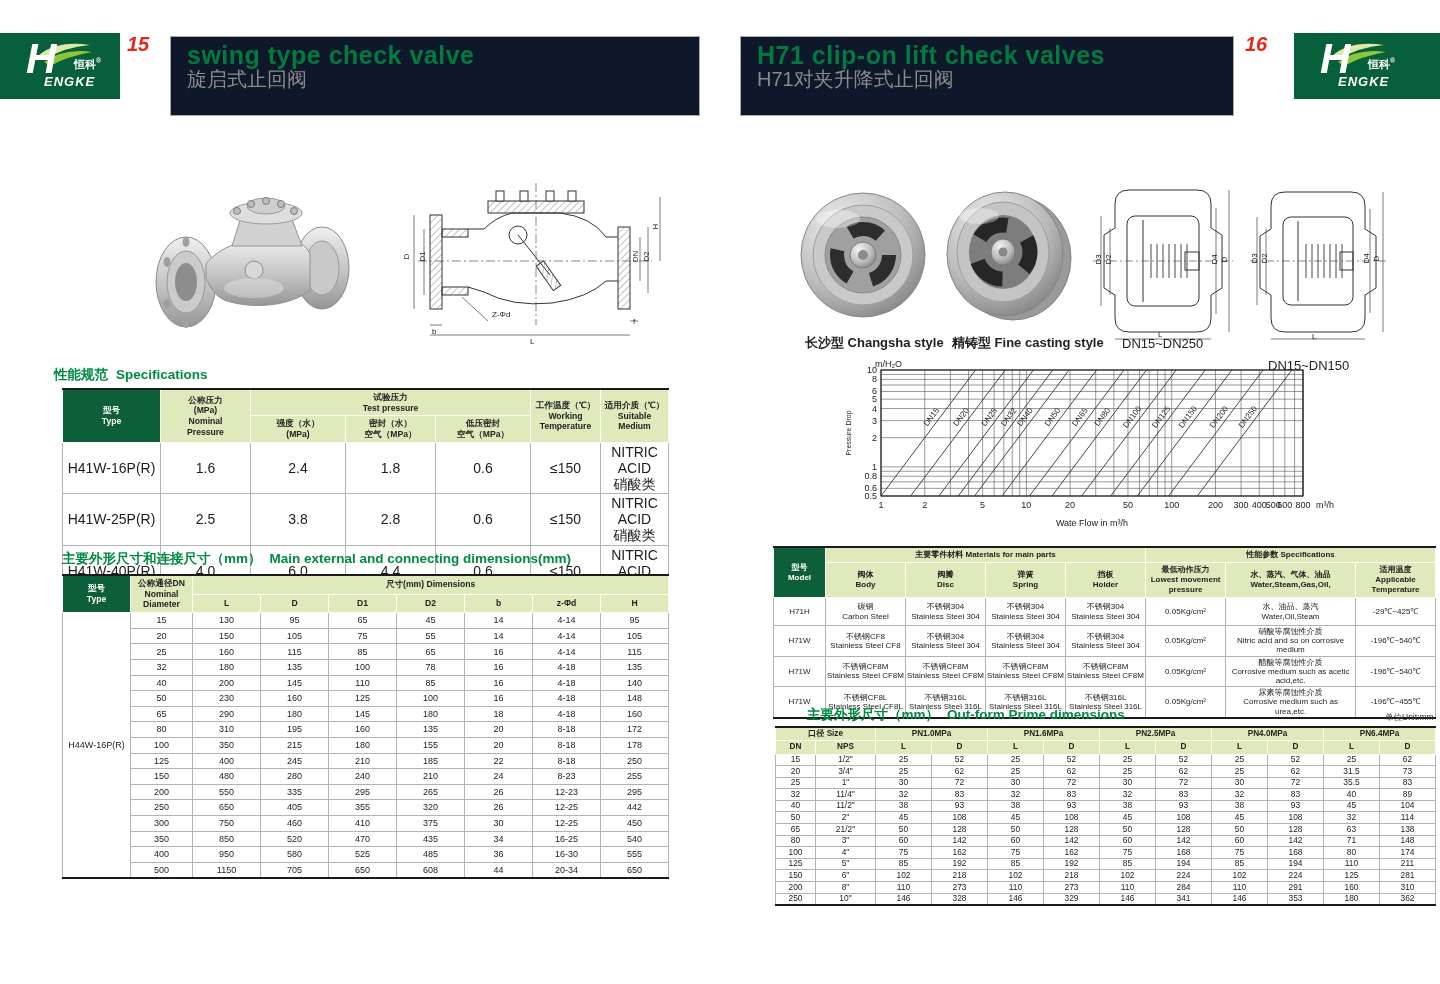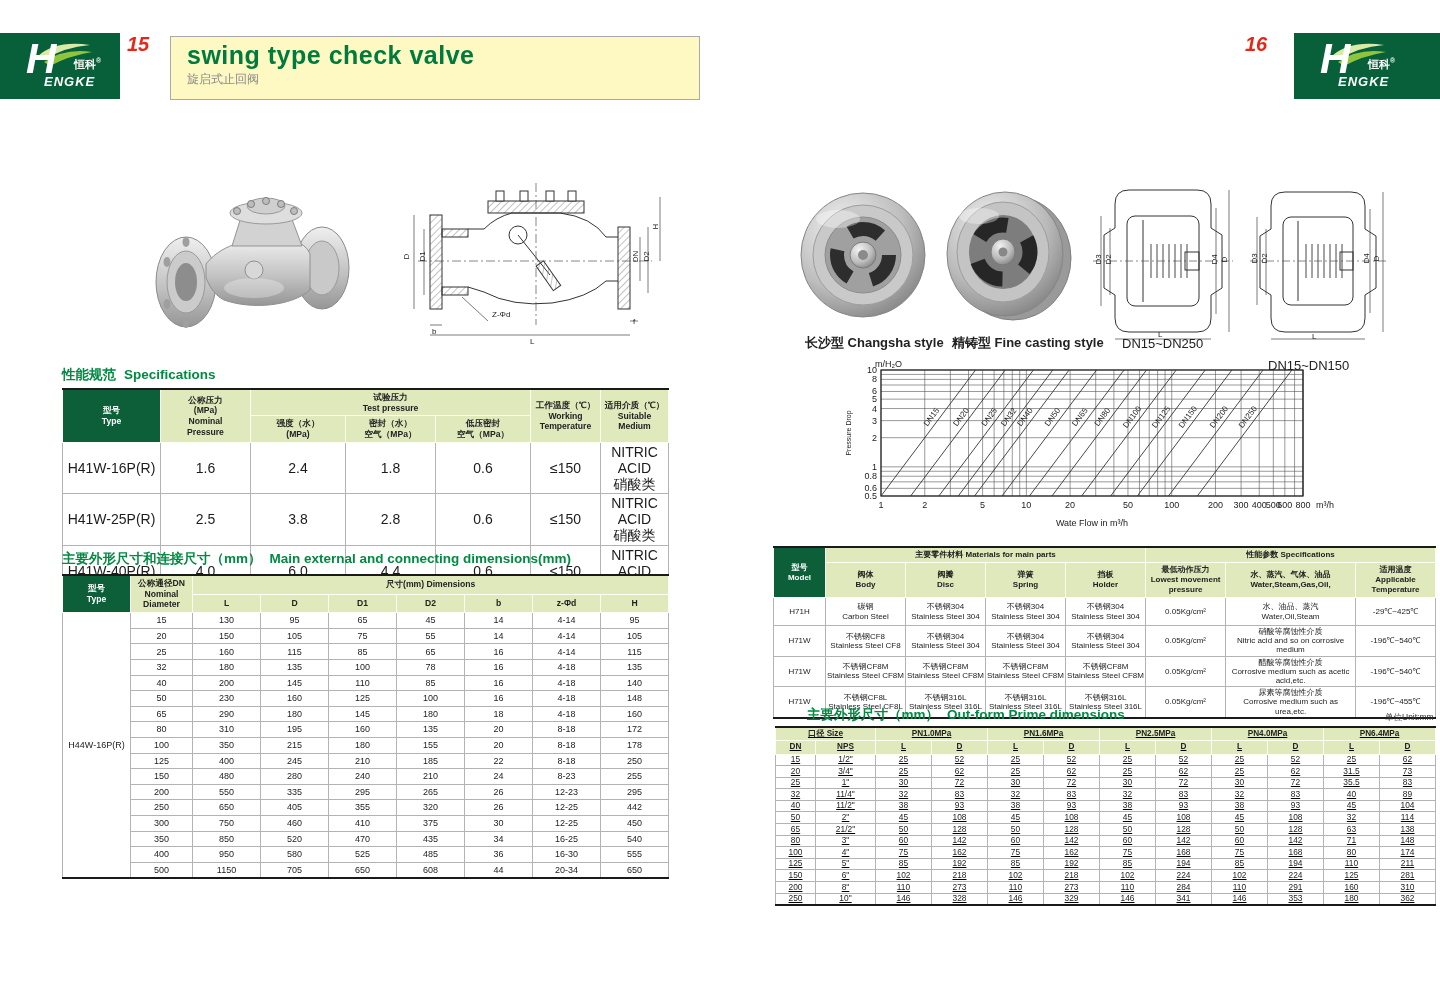--- a/index.html
+++ b/index.html
@@ -7,23 +7,23 @@
   .abs{position:absolute;}
   
   .logo-box{position:absolute;background:#07603a;width:120px;height:66px;}
   .logo-inner{position:relative;width:100%;height:100%;}
   .logo-h{position:absolute;left:26px;top:2px;font-size:42px;font-style:italic;font-weight:bold;color:#fff;}
   .logo-cn{position:absolute;left:74px;top:24px;color:#fff;font-size:11px;font-weight:bold;}
   .logo-reg{font-size:7px;vertical-align:super;}
   .logo-en{position:absolute;left:44px;top:41px;color:#fff;font-style:italic;font-weight:bold;font-size:13px;letter-spacing:1px;}
   .leaf{position:absolute;left:36px;top:6px;}
   .pagenum{position:absolute;color:#e62617;font-weight:bold;font-size:20px;font-style:italic;}
-  .hbox{position:absolute;border:1px solid #a9a9a9;background:#fef9c3;padding:5px 16px;box-sizing:border-box;height:64px;}
+  .hbox{position:absolute;border:1px solid #a9a9a9;background:#0f172a;padding:5px 16px;box-sizing:border-box;height:80px;}
   .htitle{color:#007a3e;font-weight:bold;font-size:25px;line-height:27px;letter-spacing:.5px;}
-  .hsub{color:#8a8a8a;font-size:12px;line-height:20px;}
+  .hsub{color:#8a8a8a;font-size:20px;line-height:20px;}
   
   .sec{position:absolute;font-size:13.5px;font-weight:bold;color:#008a42;}
   .sec .cn{margin-right:8px;}
   .unit-note{position:absolute;font-size:8.5px;color:#333;}
   
   table.t{position:absolute;border-collapse:collapse;table-layout:fixed;background:#fff;
           border-top:2px solid #1a1a1a;border-bottom:2px solid #1a1a1a;}
   table.t thead{border-bottom:1.6px solid #1a1a1a;}
   table.t th{background:#dfe9bb;font-weight:bold;border:1px solid #fdfdf2;white-space:pre-line;
              padding:2px 1px;color:#222;line-height:1.25;}
@@ -63,20 +63,24 @@
       <span class="logo-cn"><span>恒科</span><span class="logo-reg">®</span></span>
       <span class="logo-en">ENGKE</span>
     </div>
   </div>
   <div class="pagenum" style="left:127px;top:33px;">15</div>
   <div class="hbox" style="left:170px;top:36px;width:530px;">
     <div class="htitle">swing type check valve</div>
     <div class="hsub">旋启式止回阀</div>
   </div>
 
+  <div class="hbox" style="left:740px;top:36px;width:494px;">
+    <div class="htitle">H71 clip-on lift check valves</div>
+    <div class="hsub">H71对夹升降式止回阀</div>
+  </div>
   <div class="pagenum" style="left:1245px;top:33px;">16</div>
   <div class="logo-box" style="left:1294px;top:33px;width:146px;">
     <div class="logo-inner">
       <svg class="leaf" width="58" height="28" viewBox="0 0 58 28">
         <path d="M2,17 Q20,1 54,6 Q28,8 8,21 Z" fill="#d9e9a6"></path>
         <path d="M8,23 Q28,9 56,13 Q32,17 14,27 Z" fill="#8fc43f"></path>
       </svg>
       <span class="logo-h">H</span>
       <span class="logo-cn"><span>恒科</span><span class="logo-reg">®</span></span>
       <span class="logo-en">ENGKE</span>
@@ -152,21 +156,21 @@
   <span class="dl rot" style="left:4px;top:255px;position:absolute;left:404px;top:252px;">D</span>
   <span class="dl rot" style="position:absolute;left:417px;top:252px;">D1</span>
   <span class="dl rot" style="position:absolute;left:630px;top:252px;">DN</span>
   <span class="dl rot" style="position:absolute;left:641px;top:252px;">D2</span>
   <span class="dl rot" style="position:absolute;left:653px;top:222px;">H</span>
   <span class="dl" style="position:absolute;left:530px;top:337px;">L</span>
   <span class="dl" style="position:absolute;left:432px;top:327px;">b</span>
   <span class="dl" style="position:absolute;left:633px;top:317px;">f</span>
   <span class="dl" style="position:absolute;left:492px;top:310px;">Z-Φd</span>
 
-  <div class="sec" style="left:62px;top:366px;text-align:center;">
+  <div class="sec" style="left:54px;top:366px;text-align:center;">
     <span class="cn">性能规范</span><span>Specifications</span>
   </div>
   <table class="t specs" style="left:62px;top:388px;width:606px;">
     <colgroup>
         <col style="width:98px">
         <col style="width:90px">
         <col style="width:95px">
         <col style="width:90px">
         <col style="width:95px">
         <col style="width:70px">
@@ -740,21 +744,21 @@
 Corrosive medium such as urea,etc.</td>
           <td>-196℃~455℃</td>
         </tr>
       </tbody>
   </table>
 
   <div class="sec" style="left:807px;top:706px;">
     <span class="cn">主要外形尺寸（mm）</span><span>Out-form Prime dimensions</span>
   </div>
   <div class="unit-note" style="left:1385px;top:712px;">单位Unit:mm</div>
-  <table class="t of" style="left:775px;top:726px;width:660px;text-decoration:underline;">
+  <table class="t of" style="left:775px;top:726px;width:660px;">
     <colgroup>
         <col style="width:40px">
         <col style="width:60px">
         <col style="width:56px">
         <col style="width:56px">
         <col style="width:56px">
         <col style="width:56px">
         <col style="width:56px">
         <col style="width:56px">
         <col style="width:56px">

